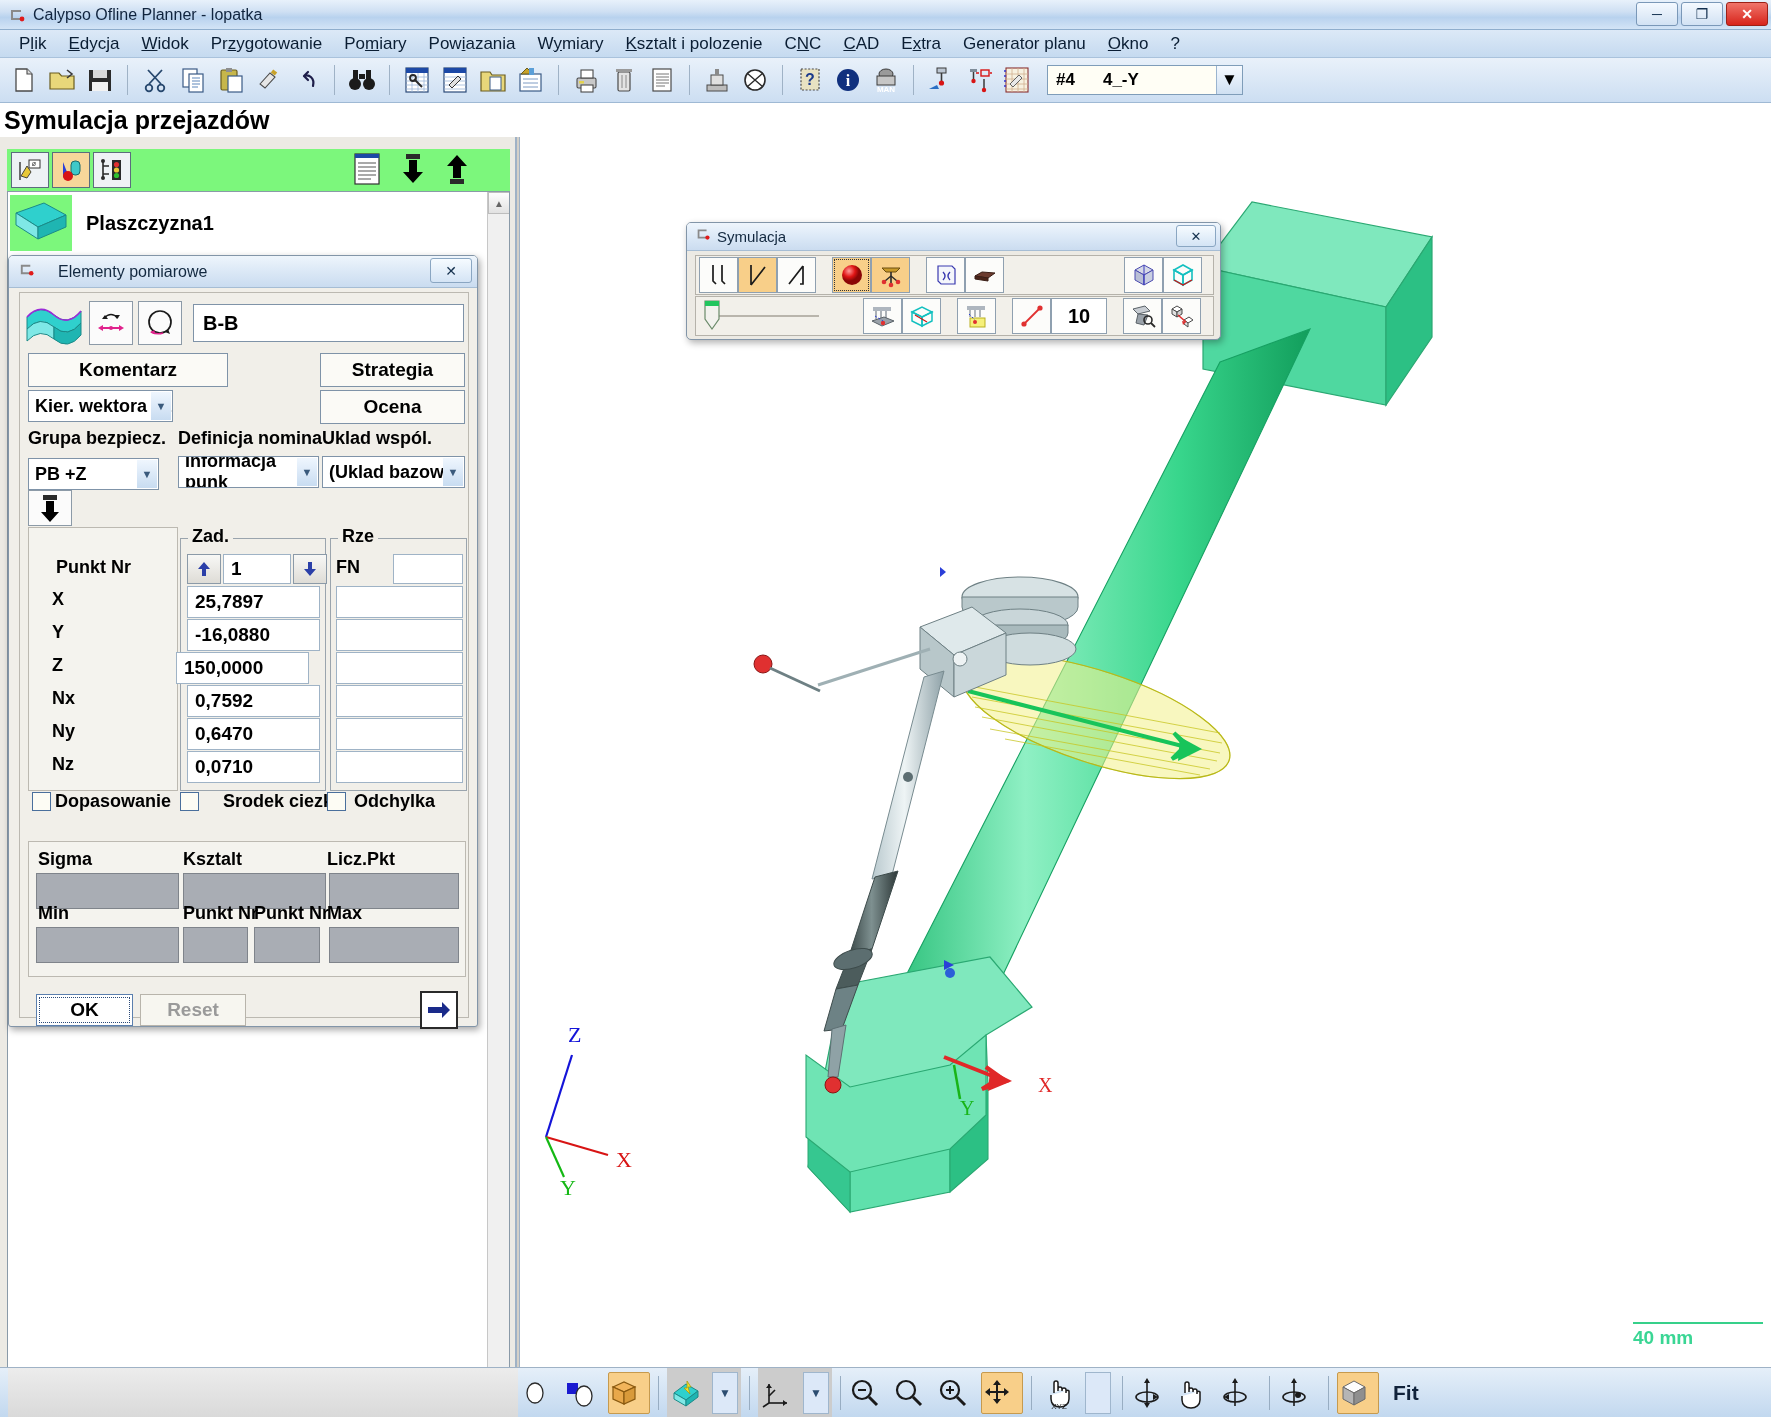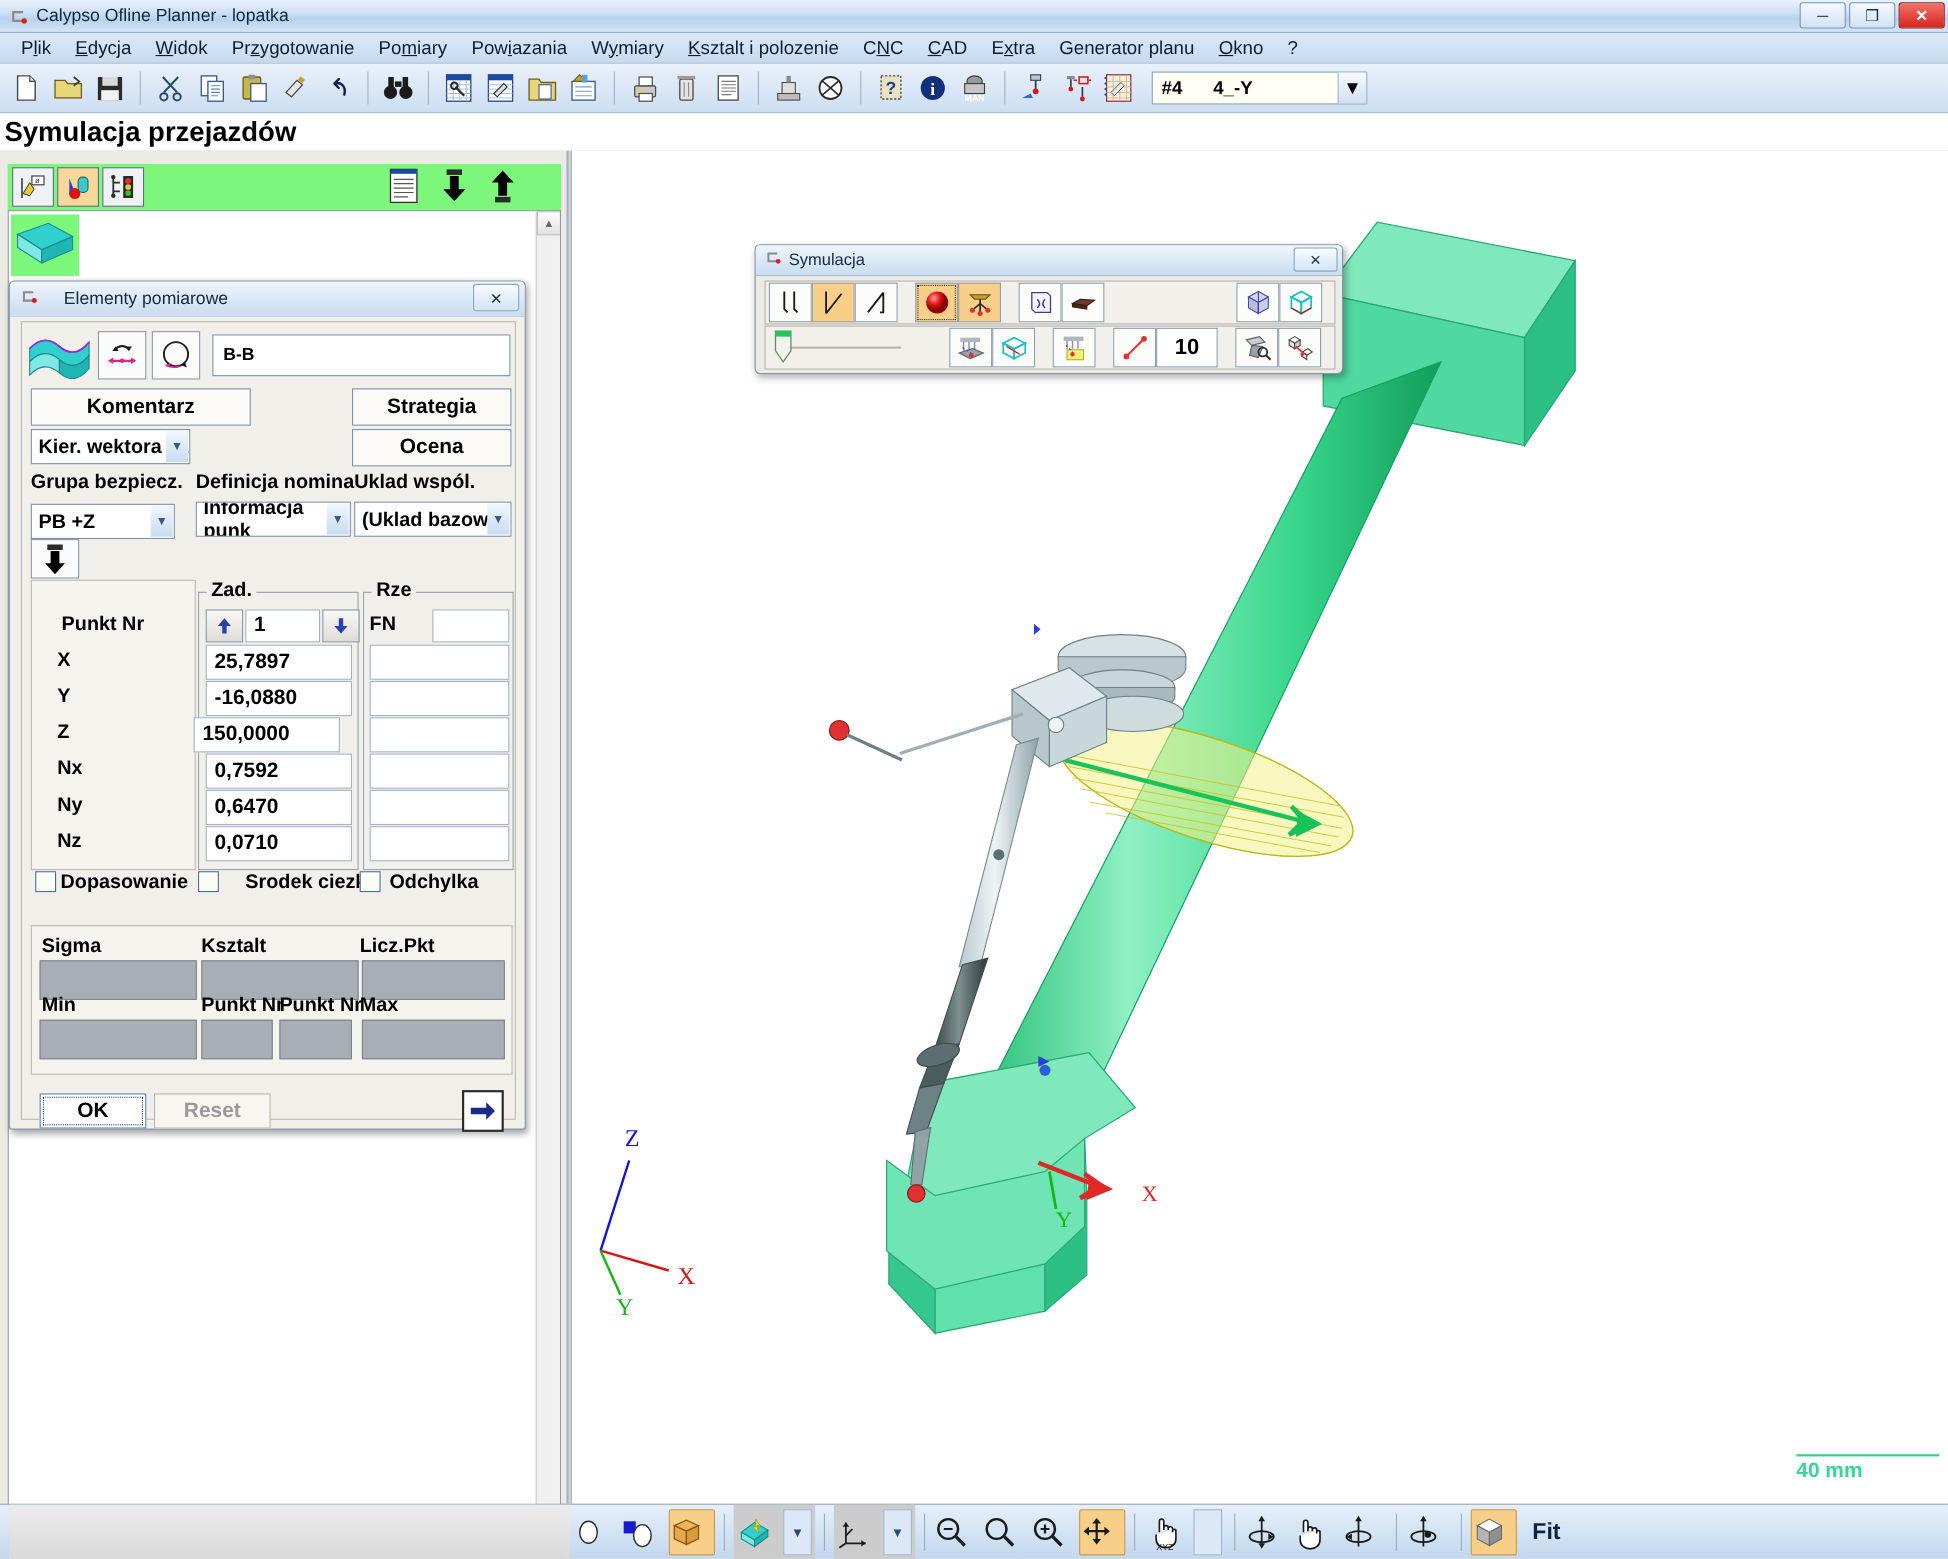--- a/index.html
+++ b/index.html
@@ -116,21 +116,21 @@
     background:linear-gradient(180deg,#f6fbff,#d4e4f5);
     display:flex; align-items:center; justify-content:center; font-size:14px; color:#14304d;
   }
   #dlg .dlg-body { position:absolute; left:10px; top:36px; width:450px; height:726px; background:#f1efe9; border:1px solid #bcb9b1; }
 
   .row-top { display:flex; align-items:center; padding:6px 4px 0 4px; gap:5px; }
   .ic-surface { width:60px; height:48px; position:relative; }
   .ic-btn { width:44px; height:44px; background:#fbfbfb; border:1px solid #8c9aa7; display:flex; align-items:center; justify-content:center; }
   .name-input {
     flex:1; height:38px; background:#fff; border:1px solid #7f93a8;
-    font-size:16px; font-weight:bold; color:#000; display:flex; align-items:center; padding-left:9px; margin-left:6px;
+    font-size:20px; font-weight:bold; color:#000; display:flex; align-items:center; padding-left:9px; margin-left:6px;
   }
 
   .btn-std {
     background:#fbfaf6; border:1px solid #7f93a8;
     font-size:19px; font-weight:bold; color:#000;
     display:flex; align-items:center; justify-content:center;
   }
   .combo {
     background:#fff; border:1px solid #7f93a8; height:32px;
     font-size:18px; font-weight:bold; color:#000;
@@ -501,20 +501,30 @@
       <div>
         <svg width="26" height="34" viewBox="0 0 26 34">
             <rect x="6" y="27" width="14" height="5" fill="#2a2a2a"></rect>
             <path d="M9 26h8V14h6L13 3 3 14h6z" fill="#000"></path>
           </svg>
       </div>
     </div>
   </div>
 
   <div id="treearea">
+    <div class="tree-row">
+      <div class="tree-thumb">
+        <svg width="62" height="56" viewBox="0 0 62 56">
+            <path d="M6 18 L34 8 L56 20 L28 32z" fill="#2fd0cd" stroke="#1b8a88" stroke-width="1"></path>
+            <path d="M6 18 L6 30 L28 44 L28 32z" fill="#7fe8e6" stroke="#1b8a88" stroke-width="1"></path>
+            <path d="M28 32 L28 44 L56 32 L56 20z" fill="#1fb5b2" stroke="#1b8a88" stroke-width="1"></path>
+          </svg>
+      </div>
+      <div class="tree-label">Plaszczyzna1</div>
+    </div>
     <div class="tree-row">
       <div class="tree-thumb">
         <svg width="62" height="56" viewBox="0 0 62 56">
             <path d="M6 18 L34 8 L56 20 L28 32z" fill="#2fd0cd" stroke="#1b8a88" stroke-width="1"></path>
             <path d="M6 18 L6 30 L28 44 L28 32z" fill="#7fe8e6" stroke="#1b8a88" stroke-width="1"></path>
             <path d="M28 32 L28 44 L56 32 L56 20z" fill="#1fb5b2" stroke="#1b8a88" stroke-width="1"></path>
           </svg>
       </div>
       <div class="tree-label"></div>
     </div>

